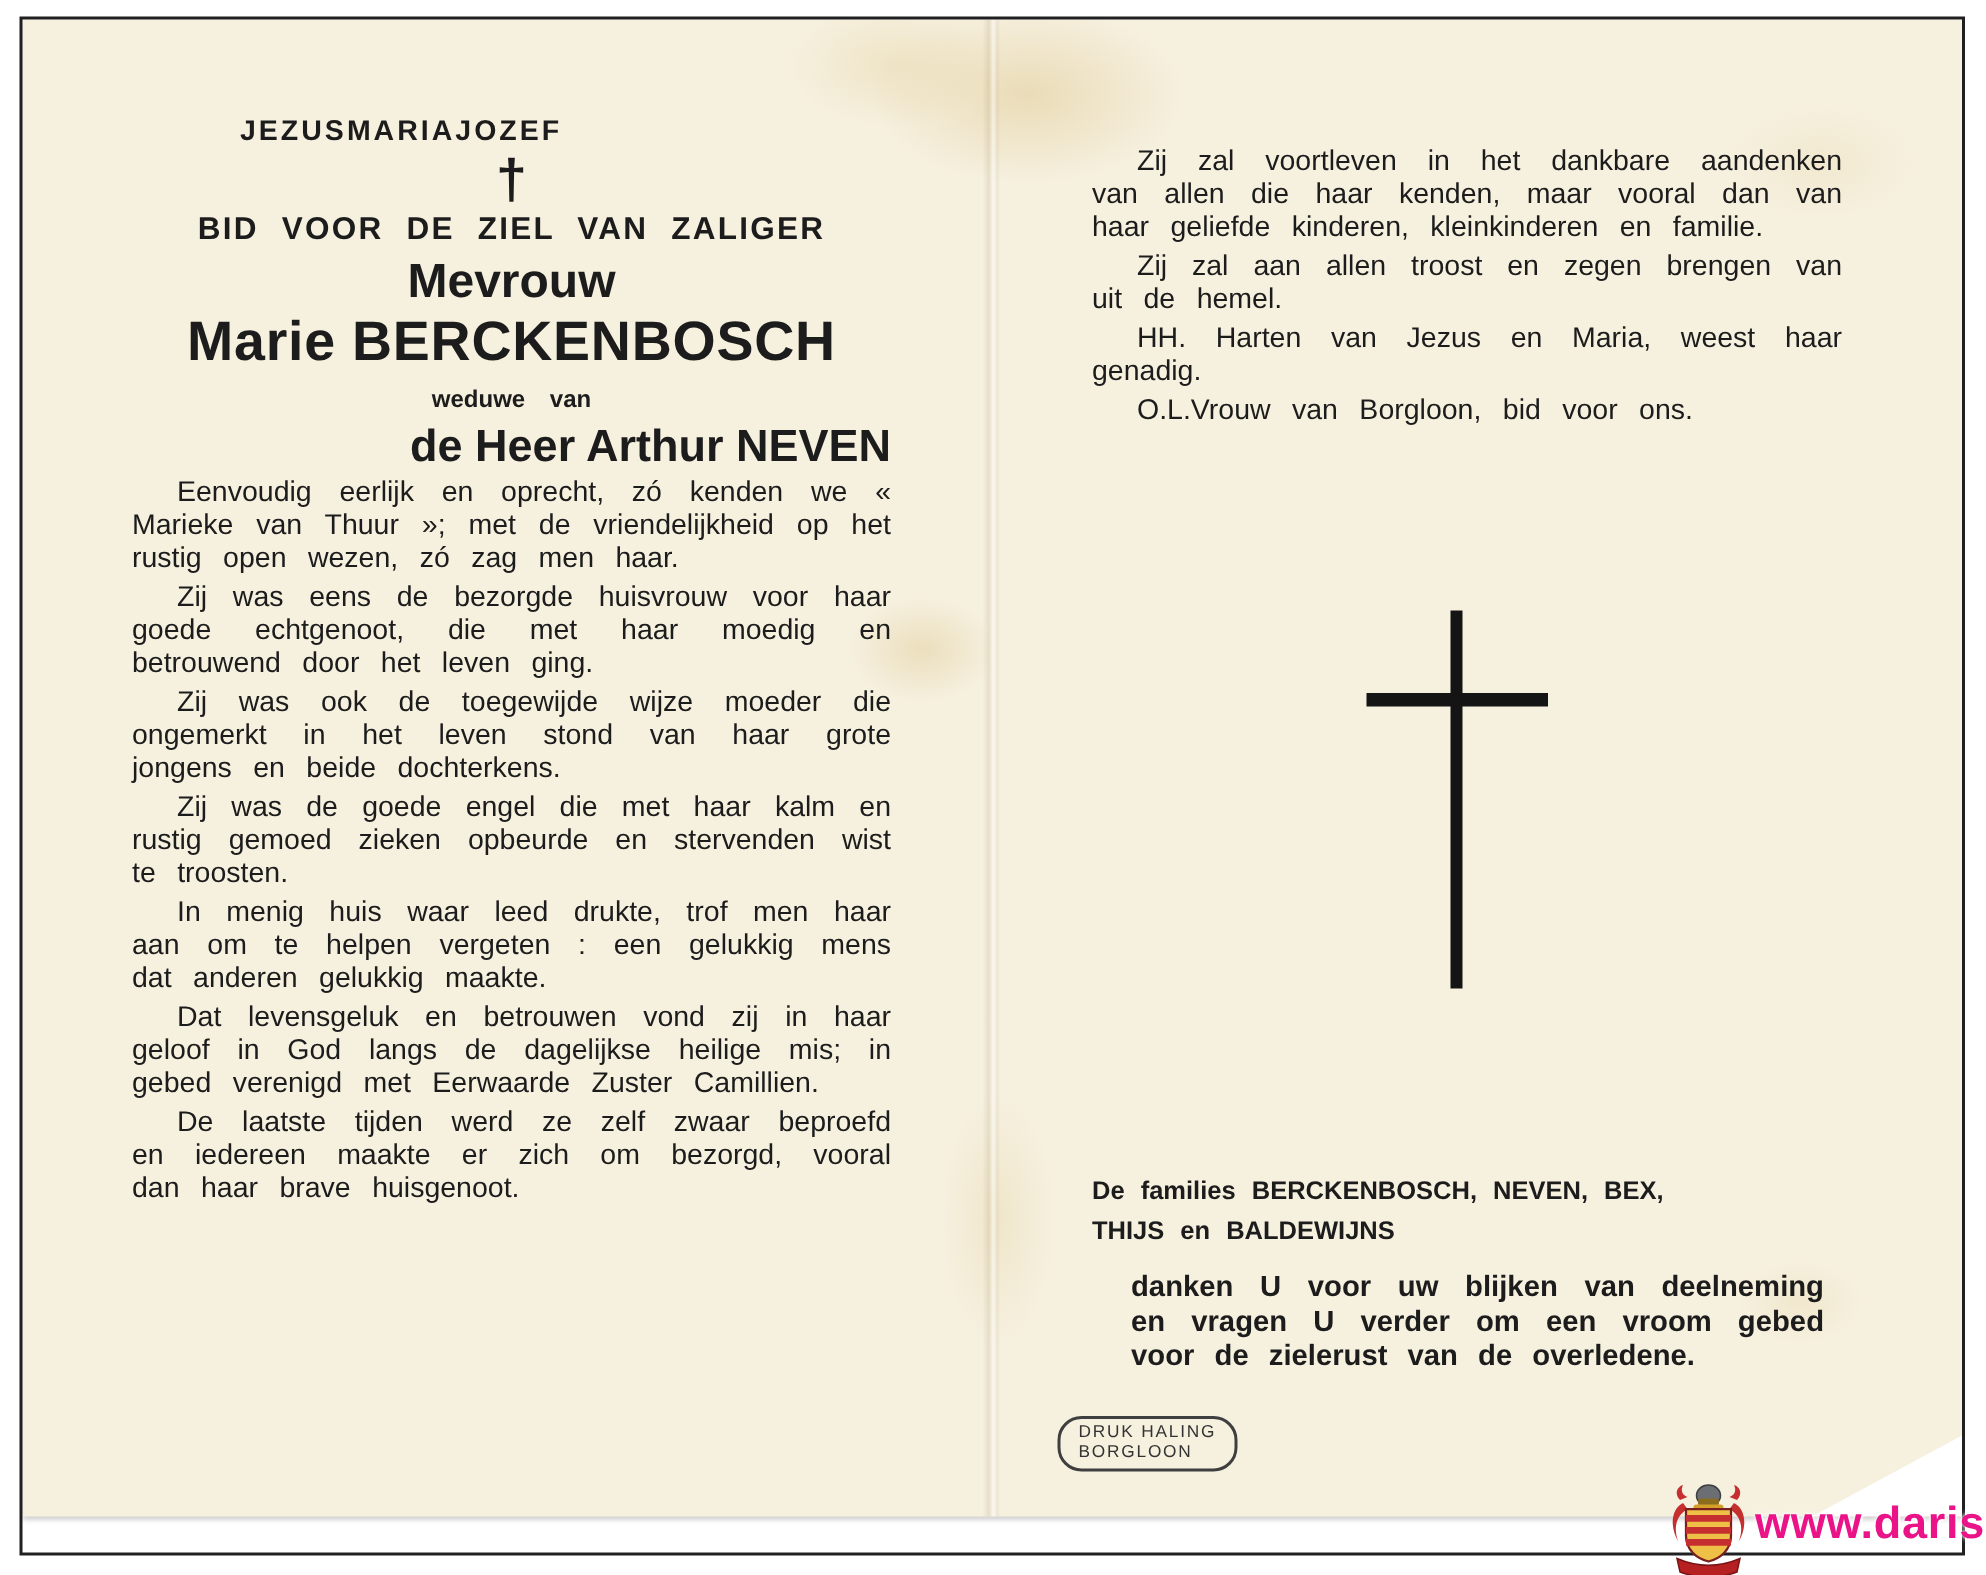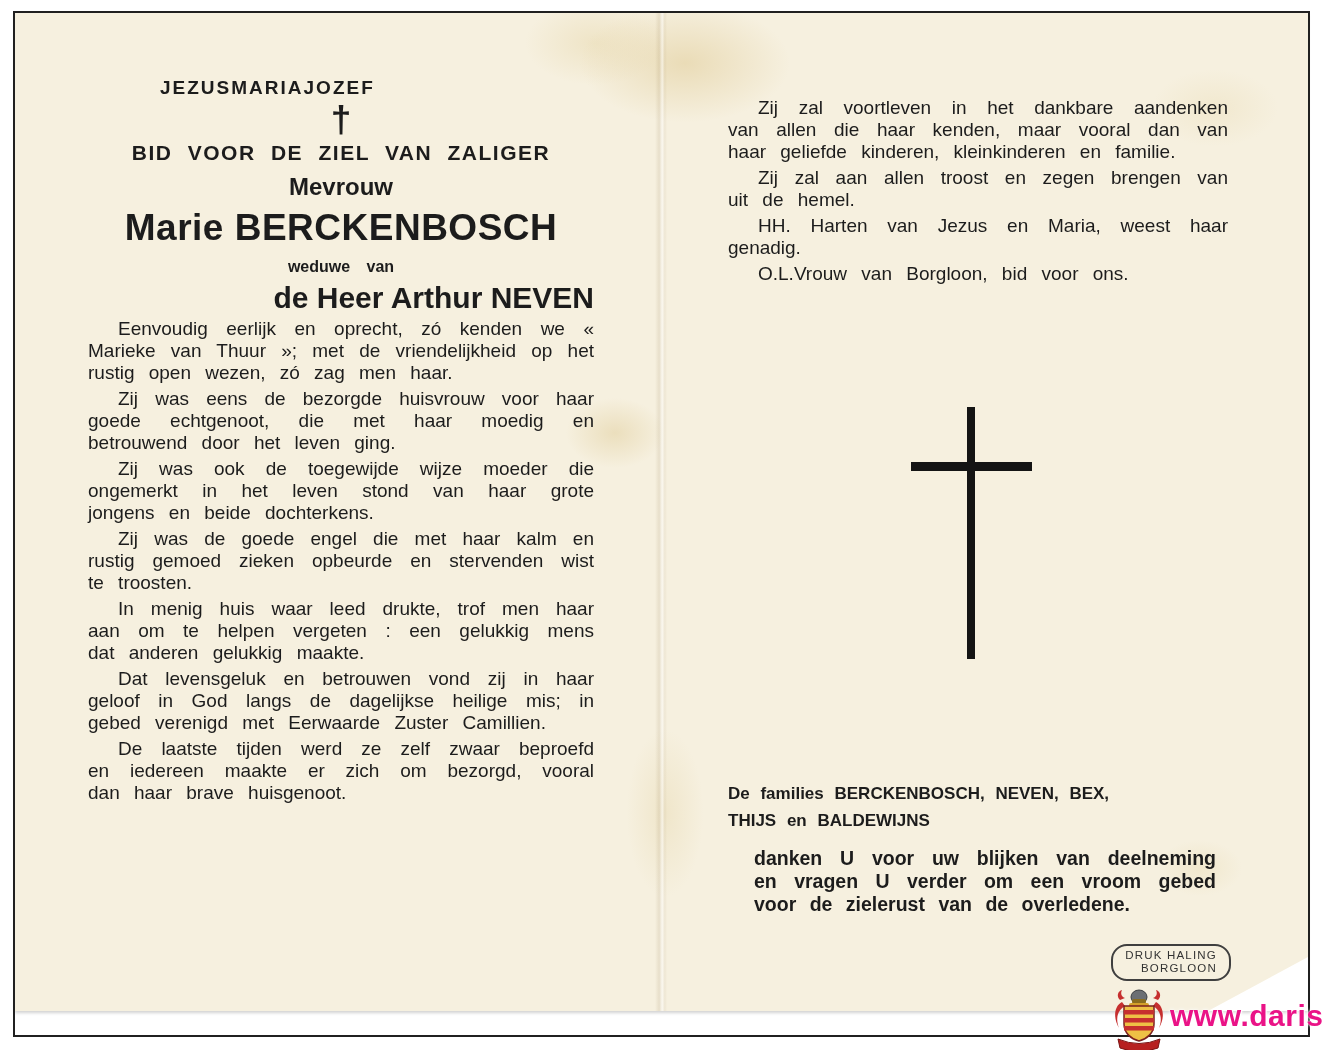--- a/index.html
+++ b/index.html
@@ -35,29 +35,29 @@
   }
   .corner-cut{
     position:absolute;right:0;bottom:0;width:100px;height:54px;background:#ffffff;
     clip-path:polygon(100% 0,100% 100%,0 100%);z-index:3;
   }
 
   
   .page-left{position:absolute;left:73px;top:63px;width:506px;z-index:2;}
   .page-right{position:absolute;left:713px;top:84px;width:500px;z-index:2;}
   .families-block{position:absolute;left:713px;top:767px;width:500px;z-index:2;}
-  .stamp-wrap{position:absolute;left:716px;top:931px;width:500px;text-align:right;z-index:2;}
+  .stamp-wrap{position:absolute;left:690px;top:931px;width:500px;text-align:left;z-index:2;}
 
   
   .invocation{display:flex;justify-content:flex-start;width:362px;margin:0 auto;
     font-weight:bold;font-size:19px;letter-spacing:2px;line-height:24px;}
   .small-cross{text-align:center;font-size:37px;font-weight:bold;line-height:36px;margin-top:2px;}
   .pray{text-align:center;font-weight:bold;font-size:21px;letter-spacing:1.5px;word-spacing:8px;
     margin-top:4px;line-height:22px;}
-  .honorific{text-align:center;font-weight:bold;font-size:24px;margin-top:6px;line-height:34px;}
+  .honorific{text-align:center;font-weight:bold;font-size:32px;margin-top:6px;line-height:34px;}
   .deceased{text-align:center;font-weight:bold;font-size:37px;margin-top:4px;line-height:39px;letter-spacing:0.5px;}
   .widow{text-align:center;font-weight:bold;font-size:16px;word-spacing:12px;margin-top:8px;line-height:23px;}
   .husband{text-align:right;font-weight:bold;font-size:30px;margin-top:4px;line-height:32px;}
 
   
   .para{font-size:19px;line-height:22px;text-align:justify;word-spacing:9px;
     margin:4px 0 0 0;text-indent:30px;}
   .bio{font-weight:bold;text-indent:0;margin-top:14px;}
   .first{margin-top:0;}
 

